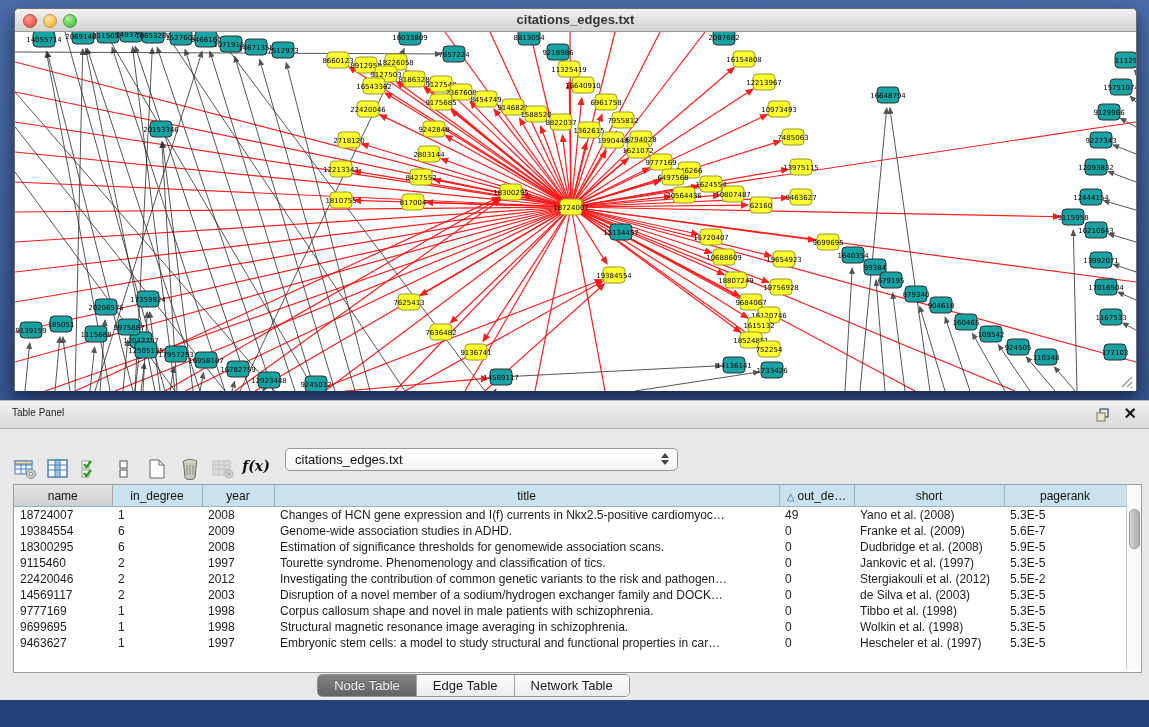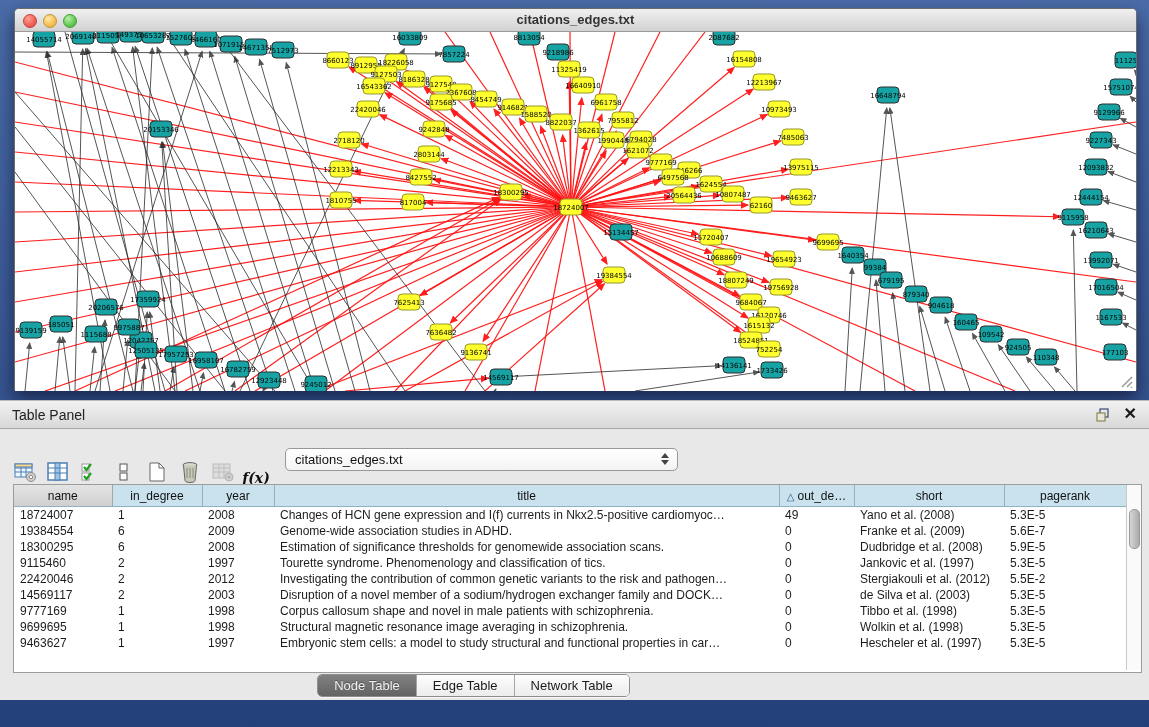--- a/index.html
+++ b/index.html
@@ -20,27 +20,27 @@
   .t-red{left:8px;background:radial-gradient(circle at 35% 30%,#ff9d94,#ee6156 60%,#d5443c);border:1px solid #c04339;}
   .t-yellow{left:28px;background:radial-gradient(circle at 35% 30%,#ffe9a8,#f6bf51 60%,#e0a333);border:1px solid #c49234;}
   .t-green{left:48px;background:radial-gradient(circle at 35% 30%,#b6f1a4,#63c856 60%,#3fae37);border:1px solid #3f9e34;}
   #graph-canvas{position:absolute;left:0;top:23px;width:1121px;height:359px;background:#fff;overflow:hidden;}
   #graph-svg{display:block;}
 
   
   #table-panel{position:absolute;left:0;top:400px;width:1149px;height:300px;background:#e8e8e8;}
   #panel-titlebar{height:27px;background:linear-gradient(180deg,#f2f2f2,#d8d8d8);
     border-top:1px solid #b9b9b9;border-bottom:1px solid #a8a8a8;position:relative;}
-  #panel-title{position:absolute;left:12px;top:6px;font-size:14px;color:#222;}
+  #panel-title{position:absolute;left:12px;top:6px;font-size:10px;color:#222;}
   #panel-float{position:absolute;right:38px;top:6px;width:16px;height:16px;cursor:pointer;}
   #panel-close{position:absolute;right:12px;top:4px;font-size:16px;font-weight:bold;color:#1a1a1a;cursor:pointer;line-height:18px;}
 
   #toolbar{position:absolute;left:10px;top:42px;height:32px;display:flex;align-items:center;}
   .tool-btn{width:30px;height:28px;border:none;background:transparent;margin-right:3px;
-    display:flex;align-items:flex-end;justify-content:center;cursor:pointer;padding:0;margin-top:27px;}
+    display:flex;align-items:flex-start;justify-content:center;cursor:pointer;padding:0;margin-top:27px;}
   .fx{font-family:"DejaVu Serif",serif;font-style:italic;font-weight:bold;font-size:14px;color:#111;}
   #table-selector{position:absolute;left:285px;top:48px;width:393px;height:23px;
     background:linear-gradient(180deg,#ffffff,#f4f4f4);border:1px solid #989898;border-radius:5px;
     font-size:13px;color:#111;display:flex;align-items:center;padding-left:9px;box-sizing:border-box;cursor:pointer;}
   #selector-arrows{position:absolute;right:8px;top:4px;}
   #selector-arrows i{display:block;width:0;height:0;border-left:4px solid transparent;border-right:4px solid transparent;}
   #selector-arrows i.up{border-bottom:5px solid #444;margin-bottom:2px;}
   #selector-arrows i.down{border-top:5px solid #444;}
 
   #data-table-wrap{position:absolute;left:13px;top:84px;width:1127px;height:187px;

